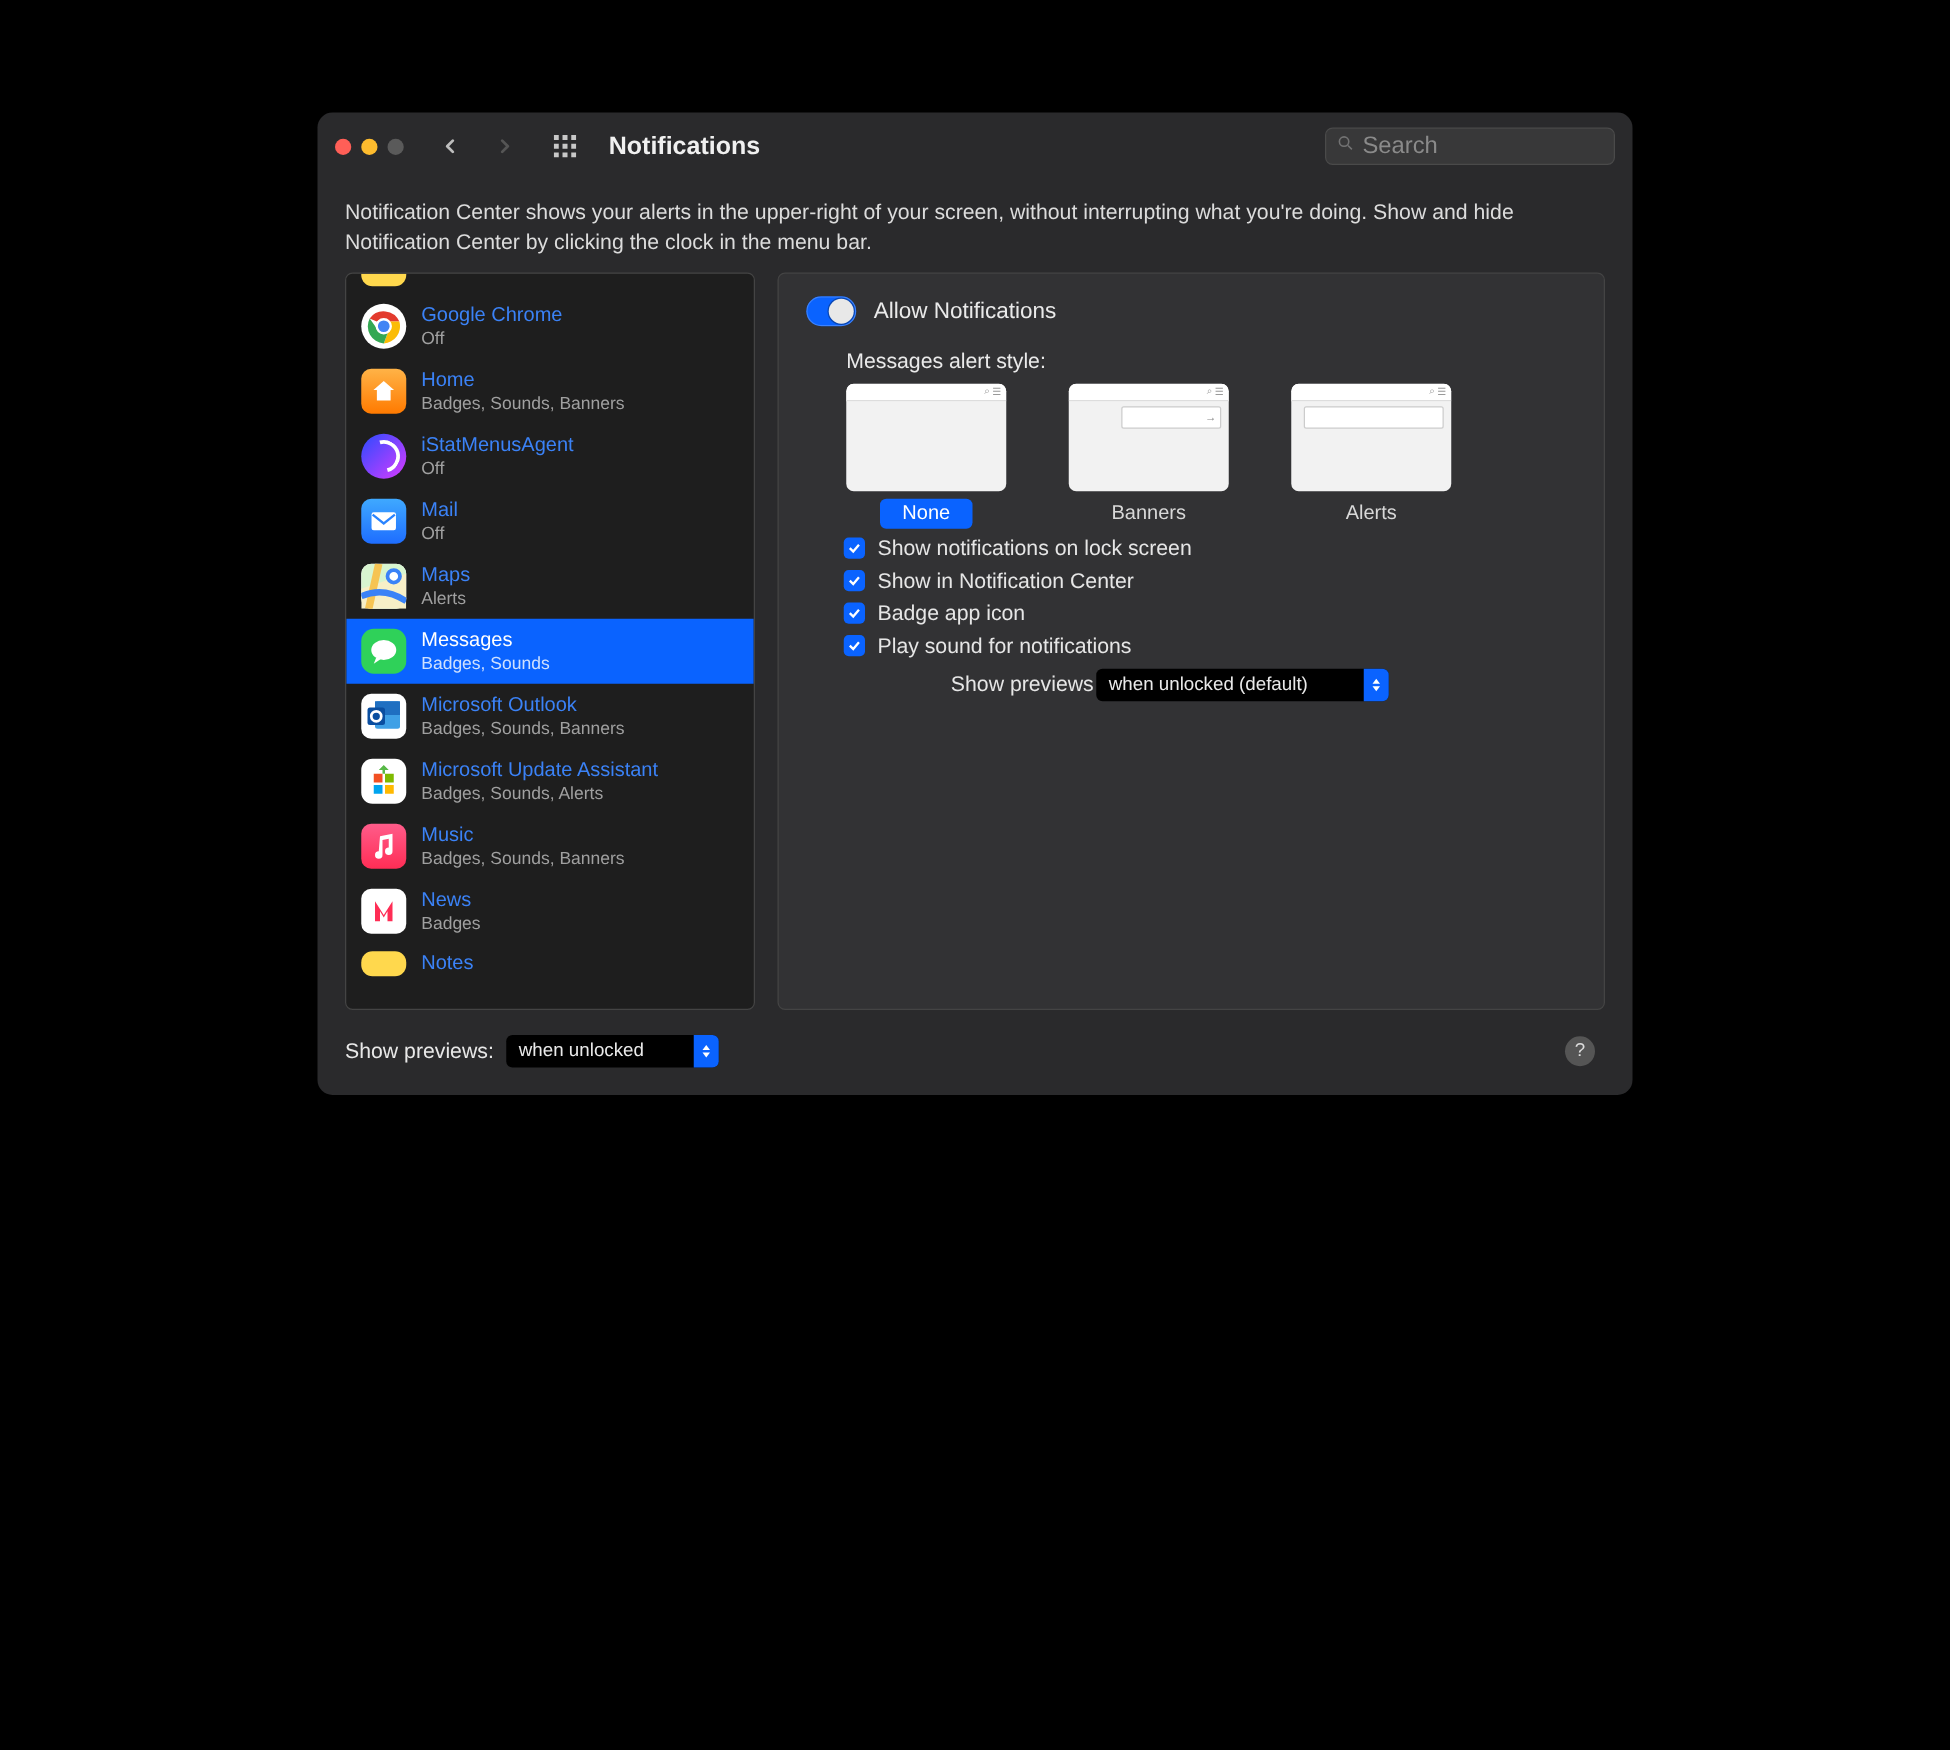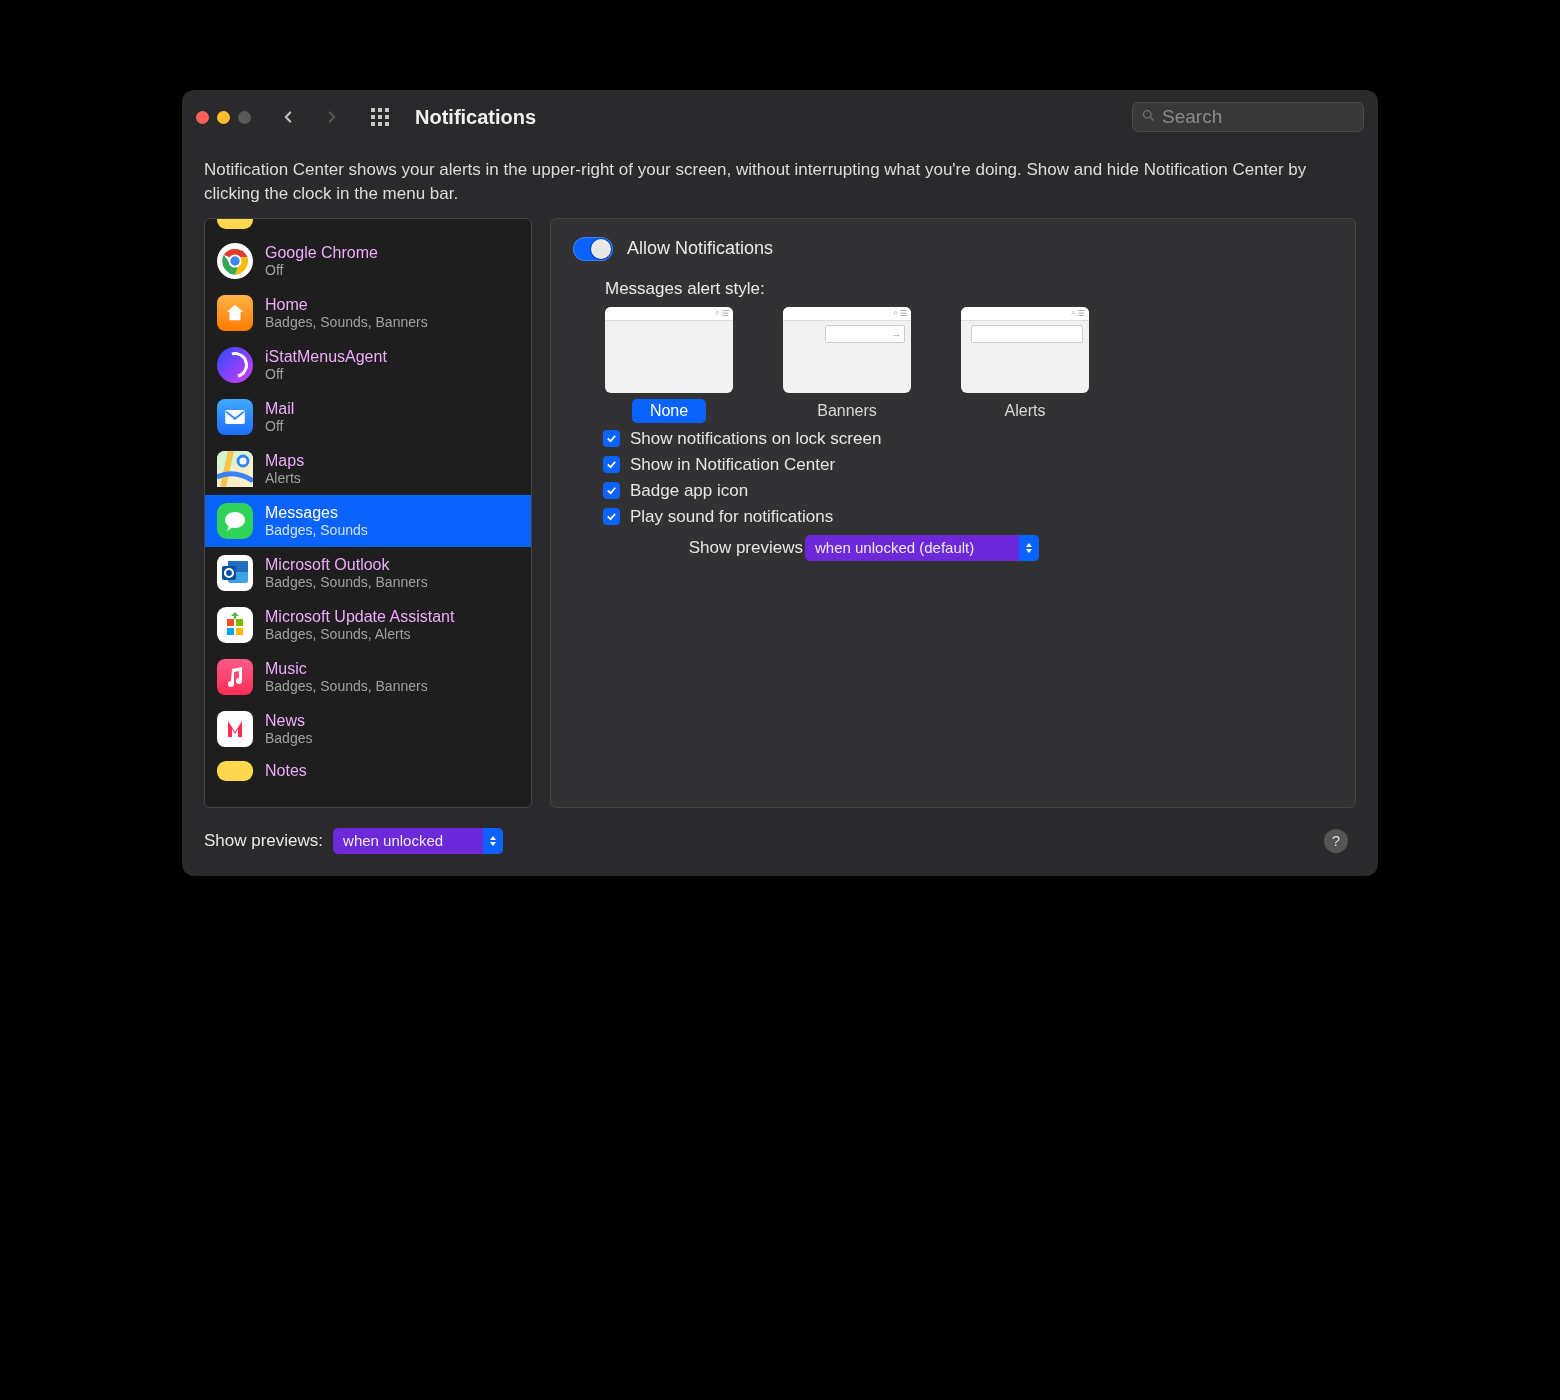--- a/index.html
+++ b/index.html
@@ -7,21 +7,21 @@
     background: #000;
     font-family: -apple-system, "Helvetica Neue", Arial, sans-serif;
     width: 1560px;
     height: 1400px;
     display: flex;
     align-items: flex-start;
     justify-content: center;
     padding-top: 90px;
   }
   .window {
-    width: 1196px;
+    width: 1052px;
     background: #2a2a2c;
     border-radius: 12px;
     box-shadow: 0 20px 60px rgba(0,0,0,0.6);
     overflow: hidden;
     position: relative;
   }
   .titlebar {
     height: 54px;
     display: flex;
     align-items: center;
@@ -89,21 +89,21 @@
   }
   .app-row.first-partial { padding-top: 0; min-height: 14px; }
   .app-row.selected { background: #0a63ff; }
   .app-icon {
     width: 36px; height: 36px; border-radius: 8px;
     display: flex; align-items: center; justify-content: center;
     flex-shrink: 0;
     font-size: 18px; font-weight: 600;
   }
   .app-text { display: flex; flex-direction: column; }
-  .app-name { color: #f0abfc; font-size: 16px; line-height: 1.2; }
+  .app-name { color: #3b82f6; font-size: 16px; line-height: 1.2; }
   .app-sub { color: #a0a0a0; font-size: 14px; line-height: 1.2; }
   .app-row.selected .app-name { color: #fff; }
   .app-row.selected .app-sub { color: #cfe1ff; }
 
   .detail {
     flex: 1;
     background: #323234;
     border: 1px solid #444;
     border-radius: 6px;
     padding: 18px 22px 30px 22px;
@@ -166,21 +166,21 @@
   .check-label { color: #e6e6e6; font-size: 17px; }
   .select-row {
     display: flex; align-items: center; gap: 2px;
     margin: 8px 0 0 30px;
   }
   .select-label {
     color: #e6e6e6; font-size: 17px;
     width: 200px; text-align: right;
   }
   .select {
-    background: #6d28d9; border-radius: 5px;
+    background: #000000; border-radius: 5px;
     height: 26px; width: 234px;
     display: flex; align-items: center; justify-content: space-between;
     padding: 0 0 0 10px; cursor: pointer;
     color: #eaeaea; font-size: 15px;
   }
   .select .arrows {
     width: 20px; height: 100%; background: #0a63ff;
     border-top-right-radius: 5px; border-bottom-right-radius: 5px;
     display: flex; flex-direction: column; align-items: center; justify-content: center;
   }

